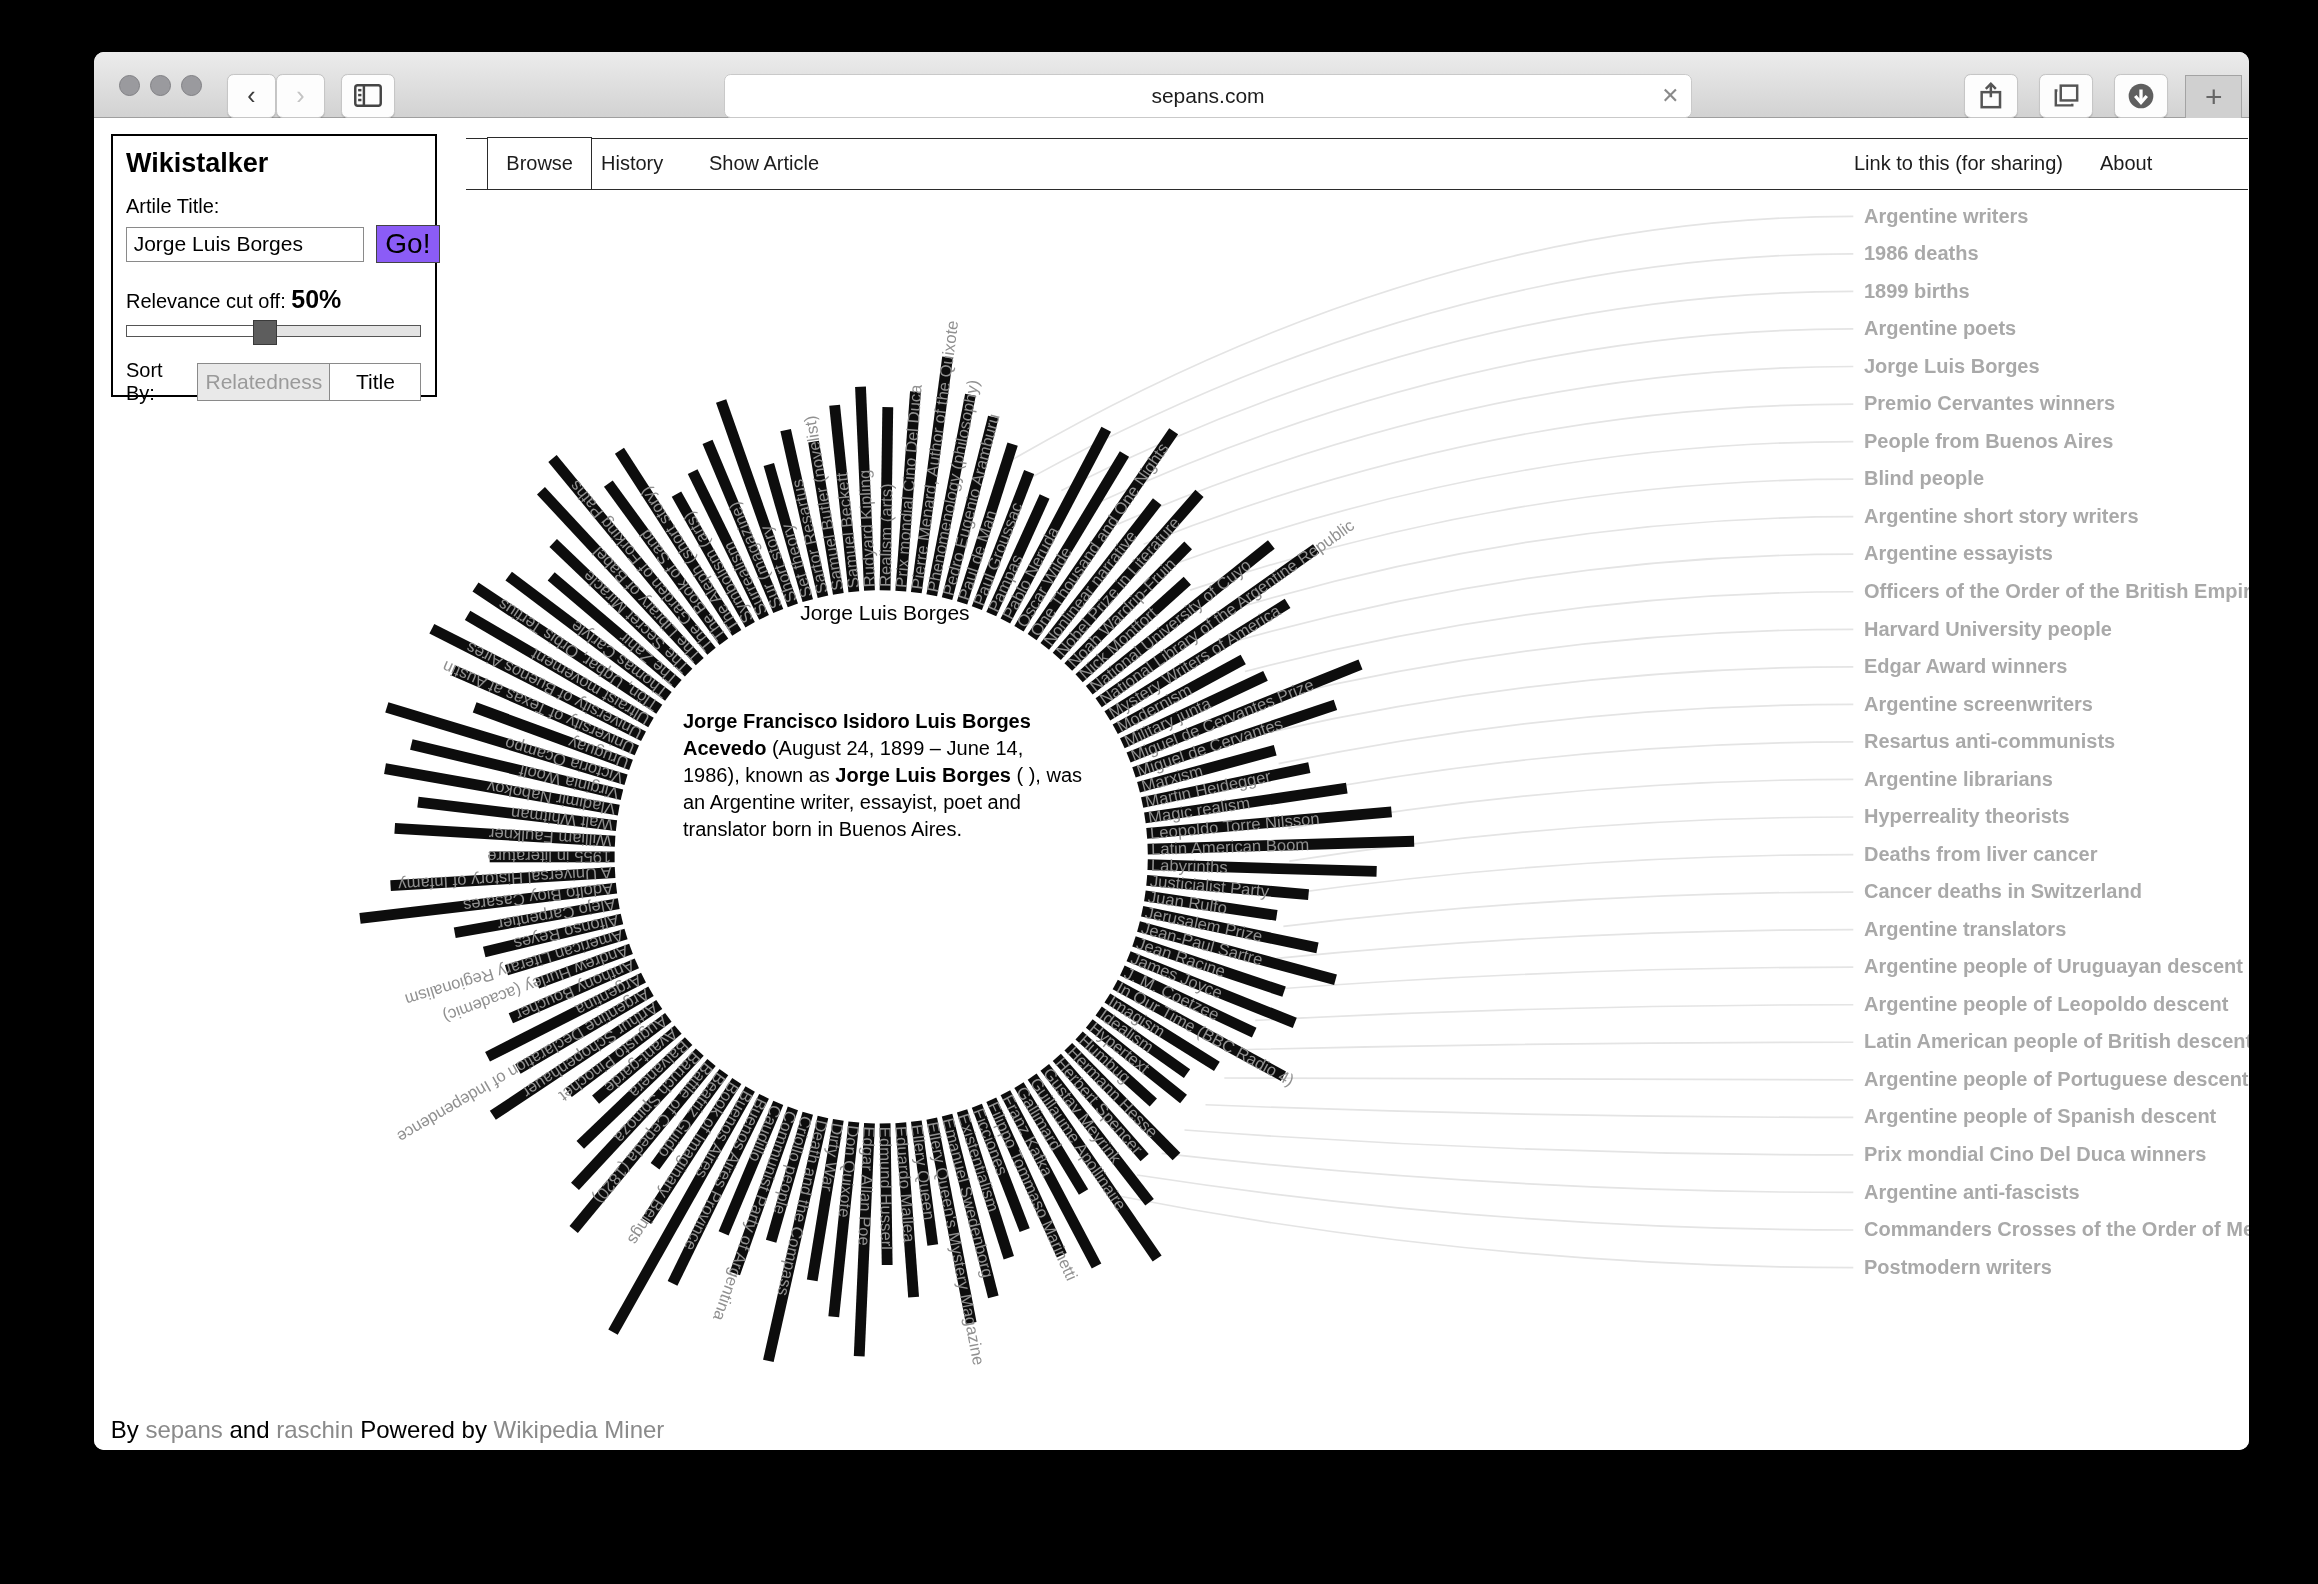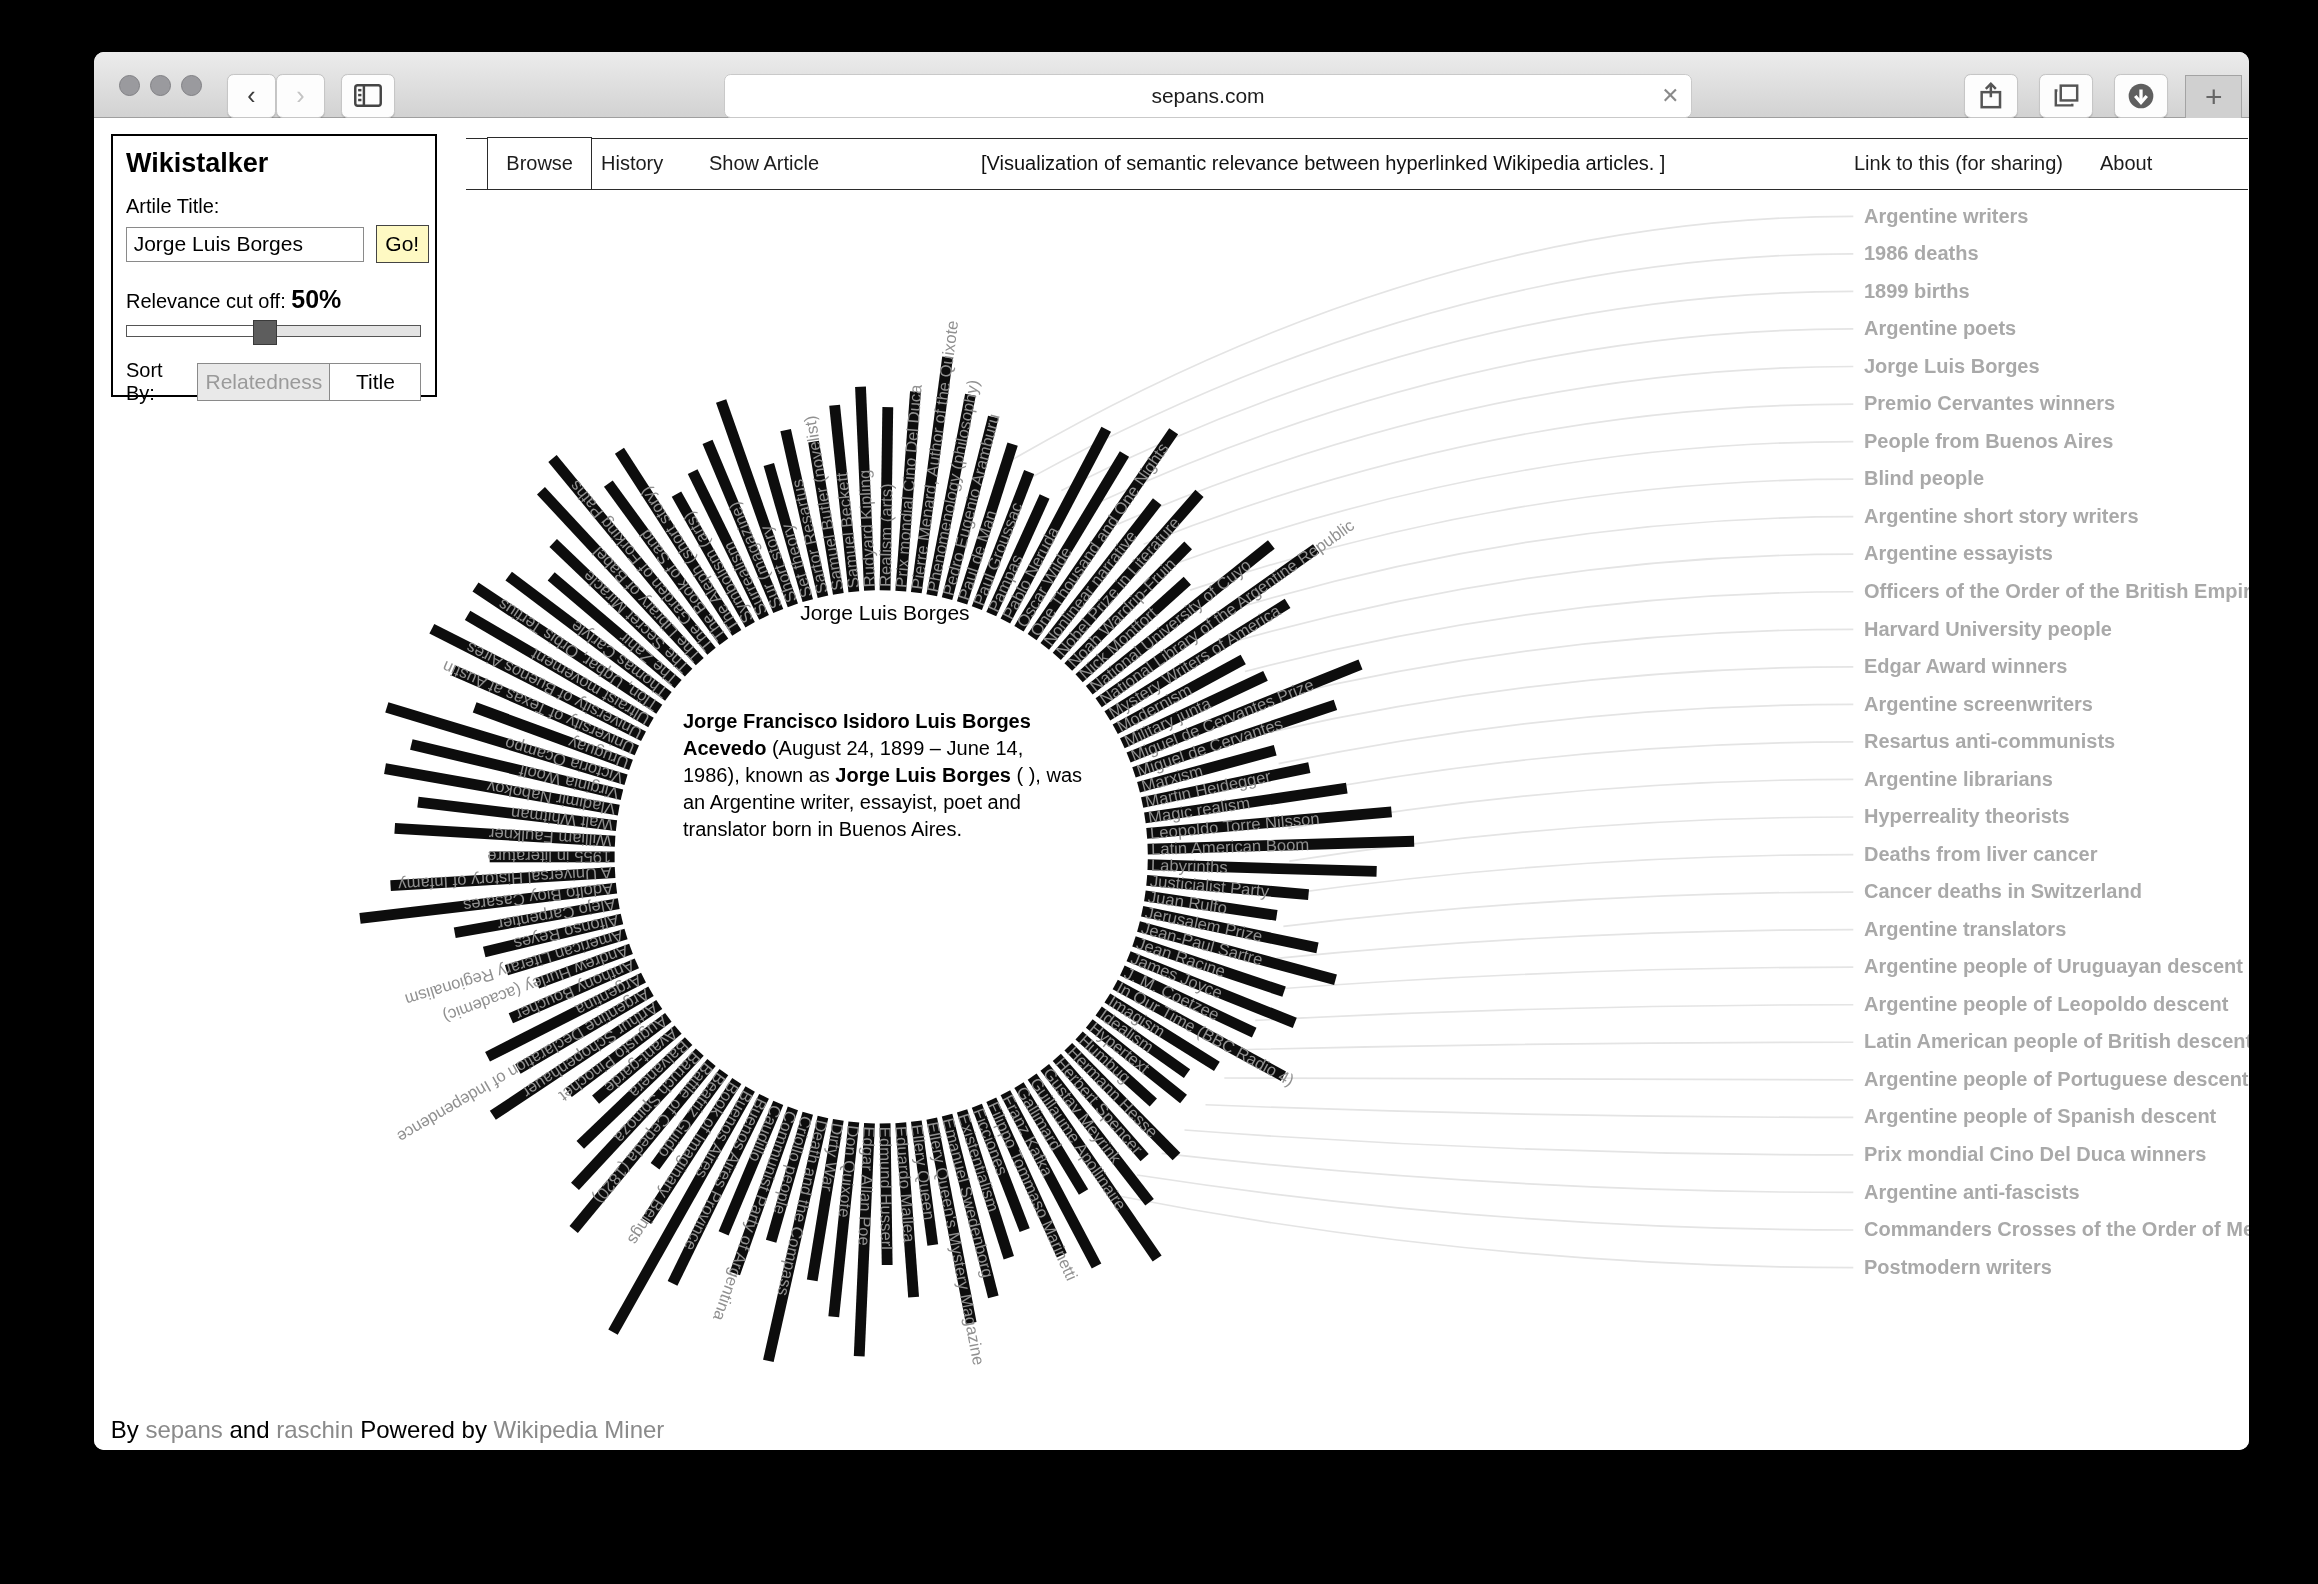--- a/index.html
+++ b/index.html
@@ -18,21 +18,21 @@
   .newtab{position:absolute;right:6.7px;top:22.5px;width:55px;height:42px;background:#d0d0d0;border:0.8px solid #a3a3a3;display:flex;align-items:center;justify-content:center;font-size:30px;color:#666;}
   .icon-svg{display:block;}
   
   .content{position:absolute;left:0;top:66px;width:2155px;height:1332px;background:#fff;overflow:hidden;}
   
   .panel{position:absolute;left:16.7px;top:16px;width:326px;height:263px;border:2.5px solid #000;background:#fff;box-sizing:border-box;padding:11.7px 13.3px;}
   .panel-title{font-size:27px;font-weight:bold;color:#000;}
   .field-label{font-size:20px;color:#000;margin-top:16.7px;}
   .row{display:flex;align-items:center;gap:11.7px;margin-top:6.7px;}
   .txt-input{width:223px;height:33px;border:1.7px solid #8a8a8a;font-size:21px;padding:0 6.7px;color:#000;background:#fff;box-sizing:content-box;font-family:"Liberation Sans",sans-serif;}
-  .go-btn{height:38px;padding:0 8.3px;font-size:21px;background:#fef9c3;border:1.7px solid #444;color:#000;}
+  .go-btn{height:38px;padding:0 8.3px;font-size:28px;background:#8b5cf6;border:1.7px solid #444;color:#000;}
   .rel-label{font-size:20px;color:#000;margin-top:21.7px;}
   .rel-label b{font-size:25px;}
   .slider{position:relative;margin-top:11.7px;width:293px;height:10px;border:1.7px solid #555;background:#e4e4e4;}
   .slider .fill{position:absolute;left:0;top:0;height:100%;background:#fff;width:45%;}
   .slider .thumb{position:absolute;left:43%;top:-6.7px;width:21.7px;height:23px;background:#5d5d5d;border:0.8px solid #3a3a3a;}
   .sort-row{display:flex;align-items:center;gap:20px;margin-top:21.7px;}
   .sort-label{font-size:20px;color:#000;}
   .seg{display:flex;justify-content:center;}
   .seg-btn{height:38px;display:flex;align-items:center;justify-content:center;font-size:21px;border:1.7px solid #8a8a8a;box-sizing:border-box;}
   .seg-btn.active{background:#e9e9e9;color:#9a9a9a;width:133px;}
@@ -136,21 +136,20 @@
             <div class="seg-btn active">Relatedness</div>
             <div class="seg-btn idle">Title</div>
           </div>
         </div>
       </div>
 
       <div class="nav">
         <div class="nav-item tab-active">Browse</div>
         <div class="nav-item nav-history">History</div>
         <div class="nav-item nav-show">Show Article</div>
-        <div class="nav-item nav-desc">[Visualization of semantic relevance between hyperlinked Wikipedia articles. ]</div>
         <div class="nav-item nav-link">Link to this (for sharing)</div>
         <div class="nav-item nav-about">About</div>
       </div>
 
       <svg width="2155" height="1332" style="position:absolute;left:0;top:0;" id="viz-svg" viewBox="0 0 2587 1599">
           <path d="M 1088.3 418.4 Q 1600.1 118.0 2112 118.0" fill="none" stroke="#e4e4e4" stroke-width="2"></path>
           <path d="M 1125.4 431.4 Q 1618.7 163.1 2112 163.1" fill="none" stroke="#e4e4e4" stroke-width="2"></path>
           <path d="M 1161.3 447.3 Q 1636.7 208.1 2112 208.1" fill="none" stroke="#e4e4e4" stroke-width="2"></path>
           <path d="M 1195.9 466.1 Q 1654.0 253.2 2112 253.2" fill="none" stroke="#e4e4e4" stroke-width="2"></path>
           <path d="M 1228.8 487.6 Q 1670.4 298.3 2112 298.3" fill="none" stroke="#e4e4e4" stroke-width="2"></path>

